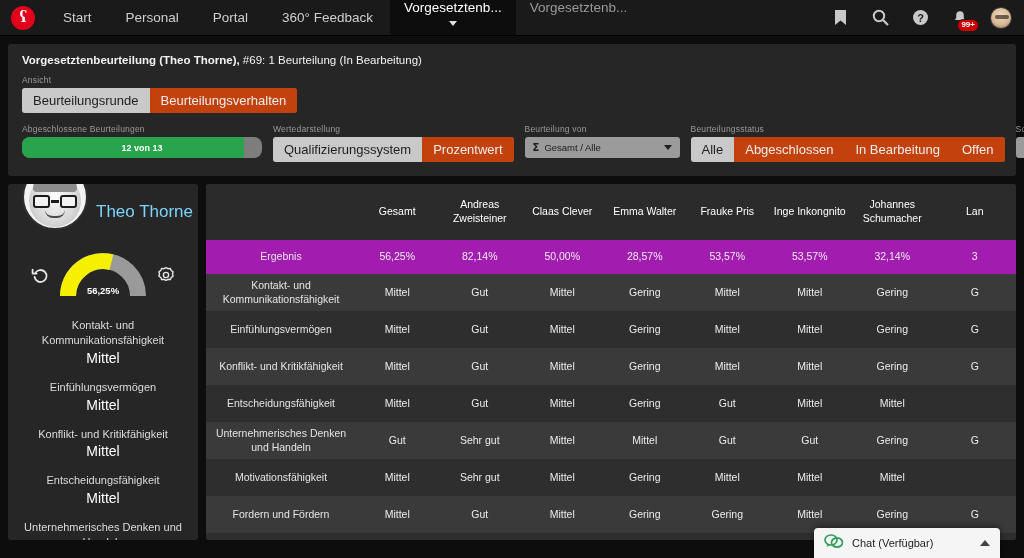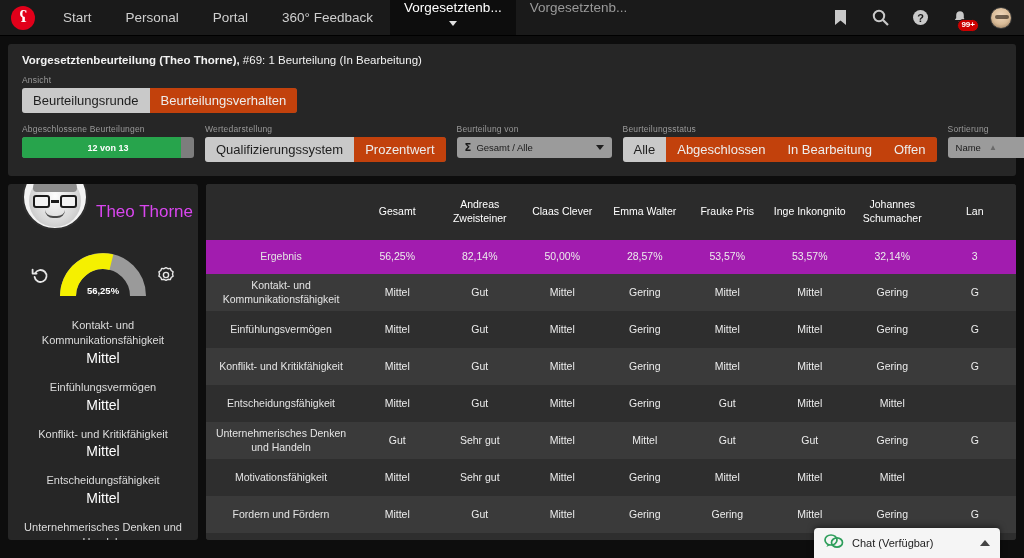--- a/index.html
+++ b/index.html
@@ -84,21 +84,21 @@
   .seg > div {
     font-size: 13px; color: #1e1e1e; padding: 5px 11px; cursor: pointer;
     white-space: nowrap; text-align: center;
   }
   .seg > div.on { background: #c9c9c9; color: #1e1e1e; font-weight: normal; }
   .seg > div.off { background: #c2410c; color: #ededed; }
   #row-ansicht { margin-bottom: 11px; }
   #filter-row { display: flex; align-items: flex-start; gap: 11px; }
   .fcol { display: flex; flex-direction: column; }
   .progress-outer {
-    width: 172px; height: 21px; background: #7d7d7d; border-radius: 3px;
+    width: 240px; height: 21px; background: #7d7d7d; border-radius: 8px;
     position: relative; overflow: hidden;
   }
   .progress-fill {
     position: absolute; left: 0; top: 0; bottom: 0; width: 92.3%;
     background: #27a44c;
   }
   .progress-text {
     position: absolute; inset: 0; display: flex; align-items: center;
     justify-content: center; font-size: 9px; font-weight: bold; color: #fff;
   }
@@ -151,21 +151,21 @@
   #avatar-big .glasses i:last-child { right: 0; }
   #avatar-big .glasses b {
     position: absolute; left: 18px; top: 5px; width: 8px; height: 2.5px; background: #1c1c1c;
   }
   #avatar-big .mouth {
     position: absolute; left: 50%; top: 44px; transform: translateX(-50%);
     width: 20px; height: 8px; border-bottom: 2.5px solid #4a4a4a; border-radius: 0 0 14px 14px;
   }
   #person-name {
     position: absolute; left: 88px; top: 18px;
-    font-size: 17px; color: #d946ef; font-weight: normal; white-space: nowrap;
+    font-size: 17px; color: #7dd3fc; font-weight: normal; white-space: nowrap;
   }
   #gauge-row {
     display: flex; align-items: center; justify-content: center;
     gap: 10px; margin-top: 34px; width: 100%;
   }
   .gauge-side-btn {
     width: 20px; height: 20px; color: #e6e6e6; cursor: pointer;
     display: flex; align-items: center; justify-content: center;
   }
   .gauge {

